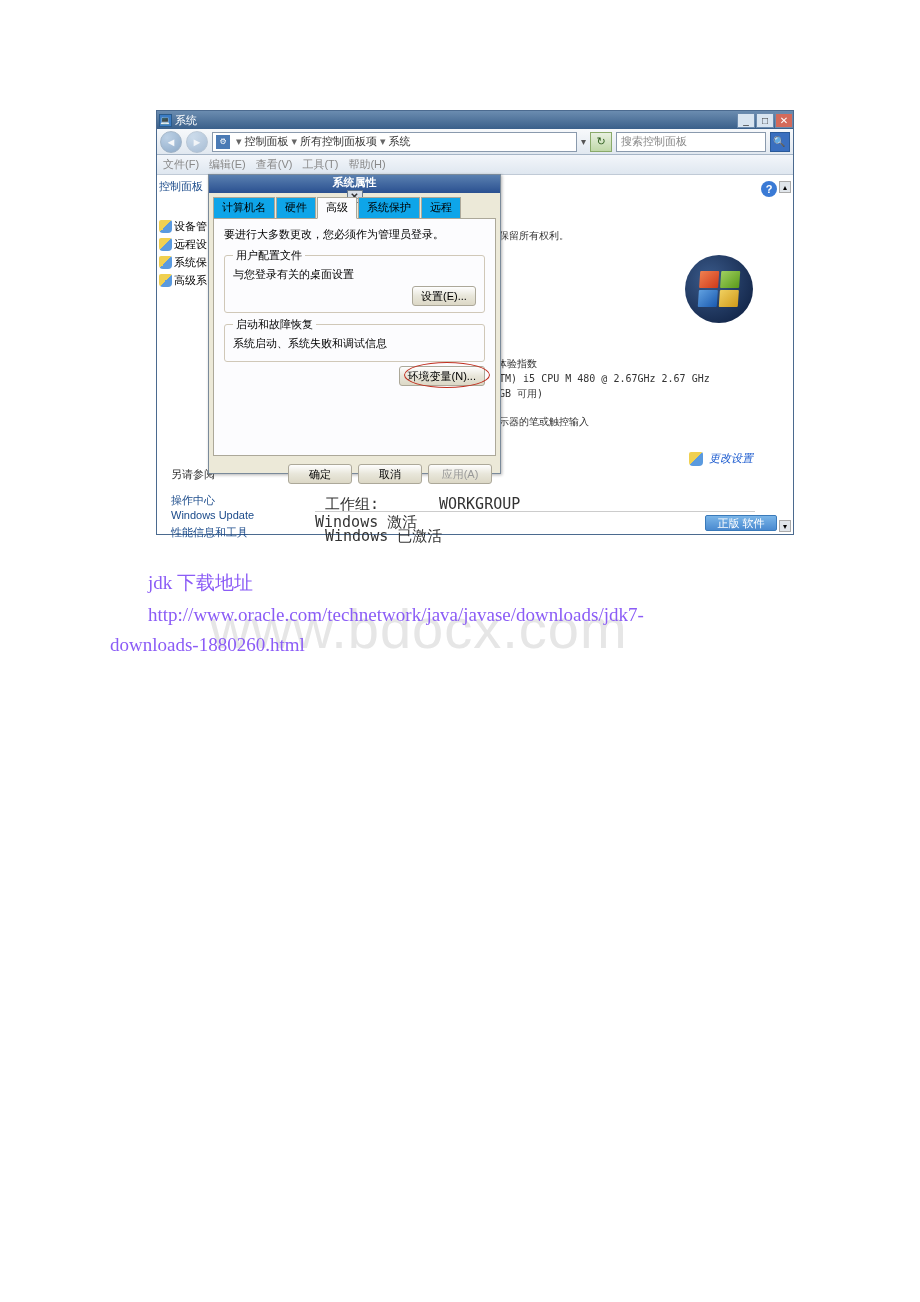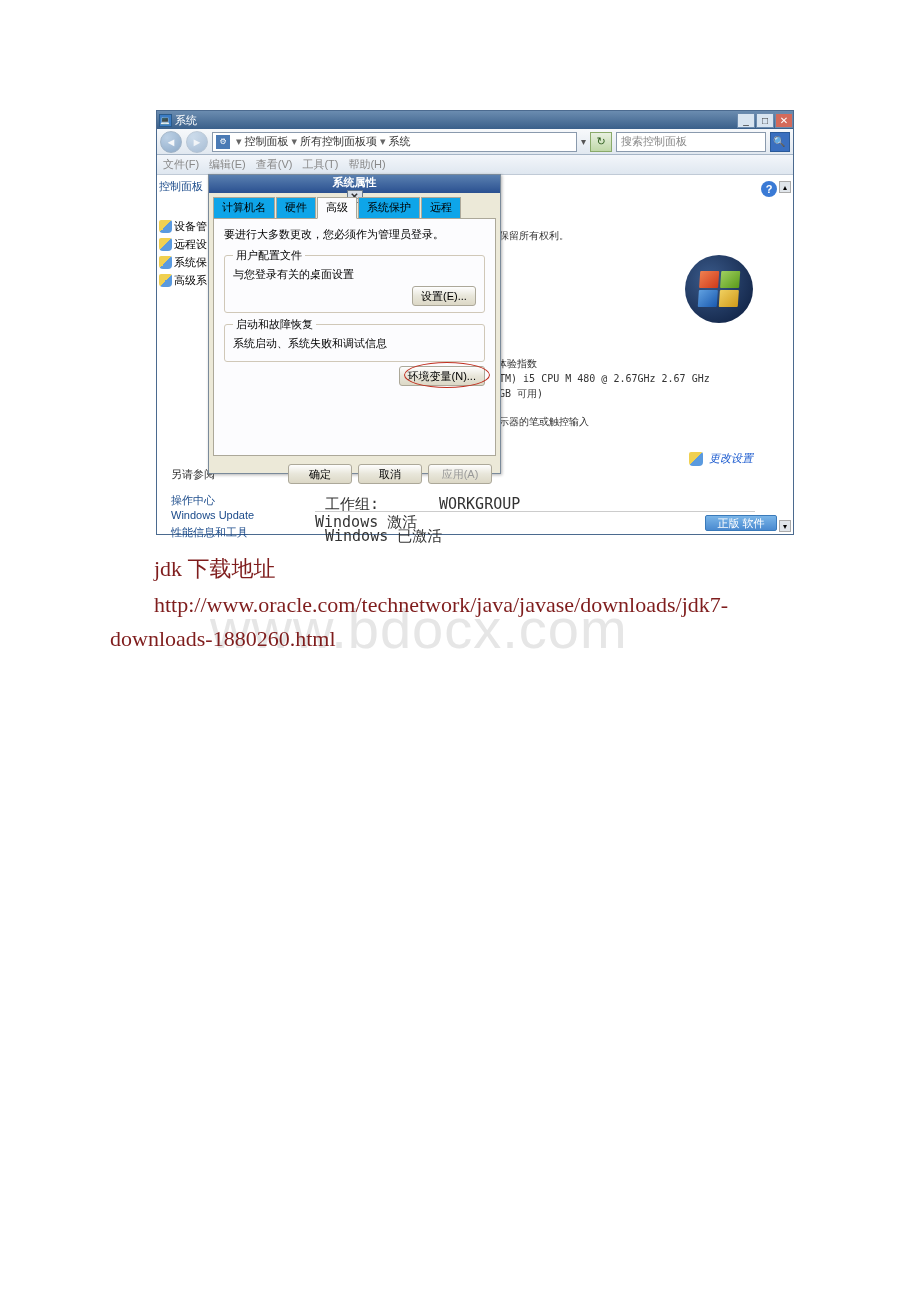--- a/index.html
+++ b/index.html
@@ -318,24 +318,24 @@
       top:-4px;right:-5px;
       pointer-events:none;
     }
     .dialog-buttons {
       display:flex;justify-content:flex-end;gap:6px;
       padding:4px 8px 6px 0;
     }
     
     .doc-text {
       margin-left:110px;
-      margin-top:14px;
+      margin-top:30px;
       font-family:"Times New Roman","SimSun",serif;
-      font-size:22px;
-      color:#7f1d1d;
+      font-size:19px;
+      color:#8b5cf6;
     }
     .doc-text p { margin-bottom:8px; }
     .doc-text .indent { text-indent: 2em; }
     .watermark {
       position:absolute;
       top:596px;left:210px;
       font-size:56px;
       color:#e6e6e6;
       font-family:Arial,sans-serif;
       letter-spacing:1px;

